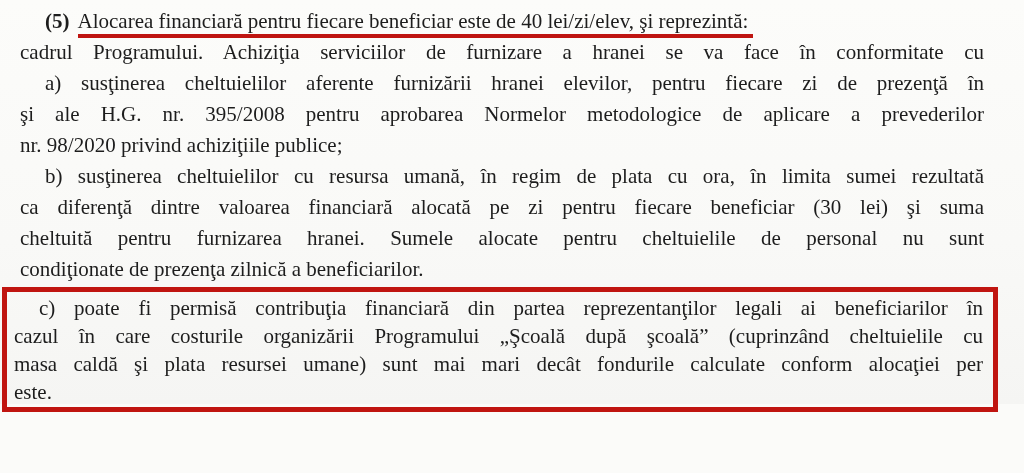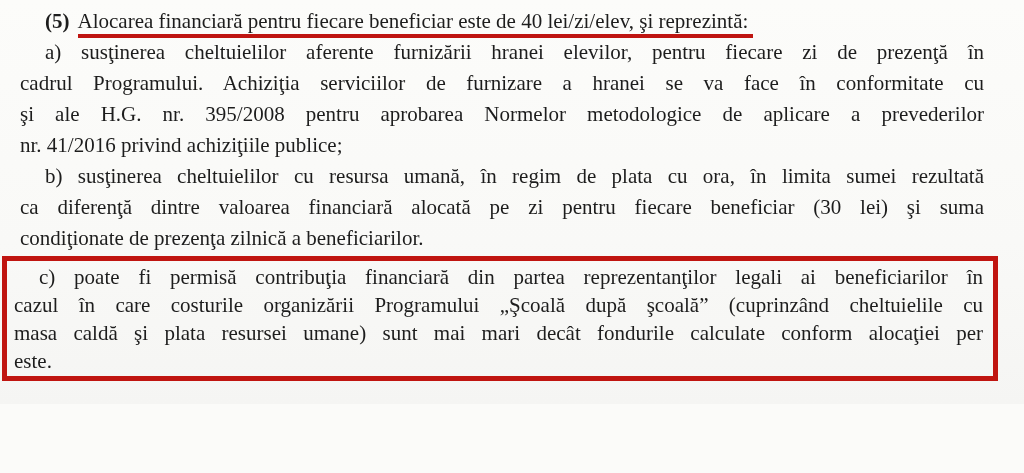--- a/index.html
+++ b/index.html
@@ -53,27 +53,28 @@
     line-height: 28px;
   }
 </style>
 </head>
 <body>
 
 <div class="page">
 
   <div class="line heading-line indent"><span class="clause-num">(5)</span><span class="red-underline">Alocarea financiară pentru fiecare beneficiar este de 40 lei/zi/elev, şi reprezintă:</span></div>
 
+  <div class="line">cadrul Programului. Achiziţia serviciilor de furnizare a hranei se va face în conformitate cu</div>
   <div class="line indent">a) susţinerea cheltuielilor aferente furnizării hranei elevilor, pentru fiecare zi de prezenţă în</div>
-  <div class="line">cadrul Programului. Achiziţia serviciilor de furnizare a hranei se va face în conformitate cu</div>
   <div class="line">şi ale H.G. nr. 395/2008 pentru aprobarea Normelor metodologice de aplicare a prevederilor</div>
-  <div class="line para-end">nr. 41/2016 privind achiziţiile publice;</div>
+  <div class="line para-end">nr. 98/2020 privind achiziţiile publice;</div>
 
   <div class="line indent">b) susţinerea cheltuielilor cu resursa umană, în regim de plata cu ora, în limita sumei rezultată</div>
   <div class="line">ca diferenţă dintre valoarea financiară alocată pe zi pentru fiecare beneficiar (30 lei) şi suma</div>
+  <div class="line">cheltuită pentru furnizarea hranei. Sumele alocate pentru cheltuielile de personal nu sunt</div>
   <div class="line para-end">condiţionate de prezenţa zilnică a beneficiarilor.</div>
 
   <div class="red-box">
     <div class="line indent">c) poate fi permisă contribuţia financiară din partea reprezentanţilor legali ai beneficiarilor în</div>
     <div class="line">cazul în care costurile organizării Programului „Şcoală după şcoală” (cuprinzând cheltuielile cu</div>
     <div class="line">masa caldă şi plata resursei umane) sunt mai mari decât fondurile calculate conform alocaţiei per</div>
     <div class="line para-end">este.</div>
   </div>
 
 </div>

